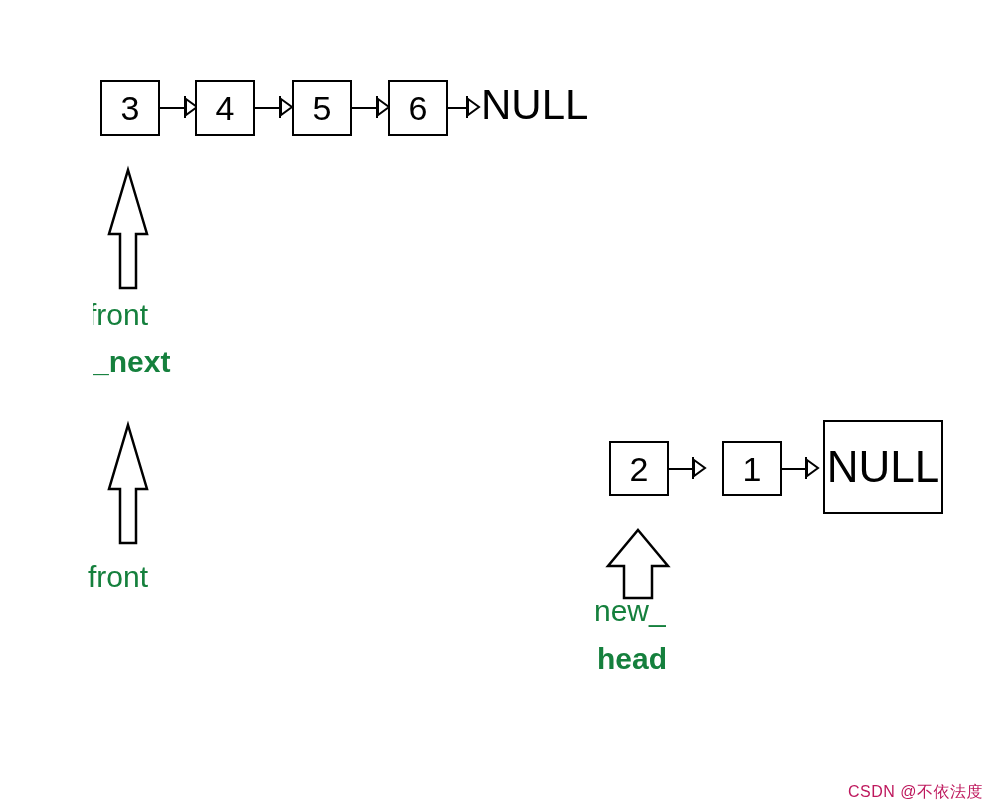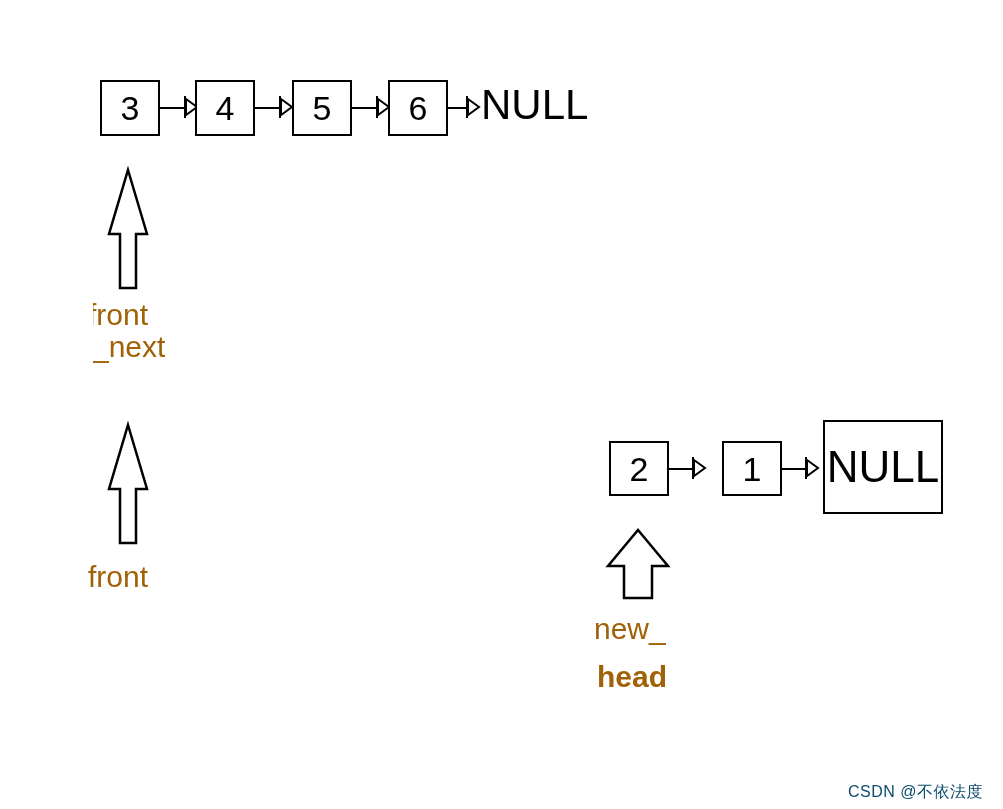--- a/index.html
+++ b/index.html
@@ -58,40 +58,40 @@
   }
   .arrowhead svg { display: block; overflow: visible; }
 
   
   .blockarrow { position: absolute; }
   .blockarrow svg { display: block; overflow: visible; }
 
   
   .vlabel {
     position: absolute;
-    color: #a16207;
+    color: #15803d;
     font-size: 30px;
     line-height: 1.16;
     white-space: nowrap;
   }
 
   
   .clip-left {
     position: absolute;
     overflow: hidden;
   }
   .clip-left > .vlabel {
     position: absolute;
     top: 0;
   }
 
   
   .watermark {
     position: absolute;
-    color: #0c4a6e;
+    color: #be185d;
     font-size: 16px;
     white-space: nowrap;
     letter-spacing: 0.5px;
   }
 </style>
 </head>
 <body>
 
 <div id="canvas">
 
@@ -146,21 +146,21 @@
   <div class="plain-null" style="left:481px; top:84px;">NULL</div>
 
   <div class="blockarrow" style="left:106px; top:168px;">
     <svg viewBox="0 0 44 122" width="44" height="122">
       <path d="M22 2 L41 66 L30 66 L30 120 L14 120 L14 66 L3 66 Z" stroke="#000" stroke-width="2.5" fill="#ffffff" stroke-linejoin="miter"></path>
     </svg>
   </div>
 
   <div class="clip-left" style="left:93px; top:298px; width:100px; height:82px;">
     <div class="vlabel" style="left:-5px; top:0px;">front</div>
-    <div class="vlabel" style="left:-1px; top:32px;">_next</div>
+    <div class="vlabel" style="left:-1px; top:47px;font-weight:bold;">_next</div>
   </div>
 
   <div class="blockarrow" style="left:106px; top:423px;">
     <svg viewBox="0 0 44 122" width="44" height="122">
       <path d="M22 2 L41 66 L30 66 L30 120 L14 120 L14 66 L3 66 Z" stroke="#000" stroke-width="2.5" fill="#ffffff" stroke-linejoin="miter"></path>
     </svg>
   </div>
 
   <div class="vlabel" style="left:88px; top:560px;">front</div>
 
@@ -191,20 +191,20 @@
   <div class="node nullbox" style="left:823px; top:420px; width:120px; height:94px;">
     <span>NULL</span>
   </div>
 
   <div class="blockarrow" style="left:605px; top:528px;">
     <svg viewBox="0 0 66 72" width="66" height="72">
       <path d="M33 2 L63 38 L47 38 L47 70 L19 70 L19 38 L3 38 Z" stroke="#000" stroke-width="2.5" fill="#ffffff" stroke-linejoin="miter"></path>
     </svg>
   </div>
 
-  <div class="clip-left" style="left:596px; top:612px; width:110px; height:96px;">
+  <div class="clip-left" style="left:596px; top:594px; width:110px; height:96px;">
     <div class="vlabel" style="left:-2px; top:0px;">new_</div>
     <div class="vlabel" style="left:1px; top:48px;font-weight:bold;">head</div>
   </div>
 
   <div class="watermark" style="left:848px; top:782px;">CSDN @不依法度</div>
 
 </div>
 
 </body></html>

